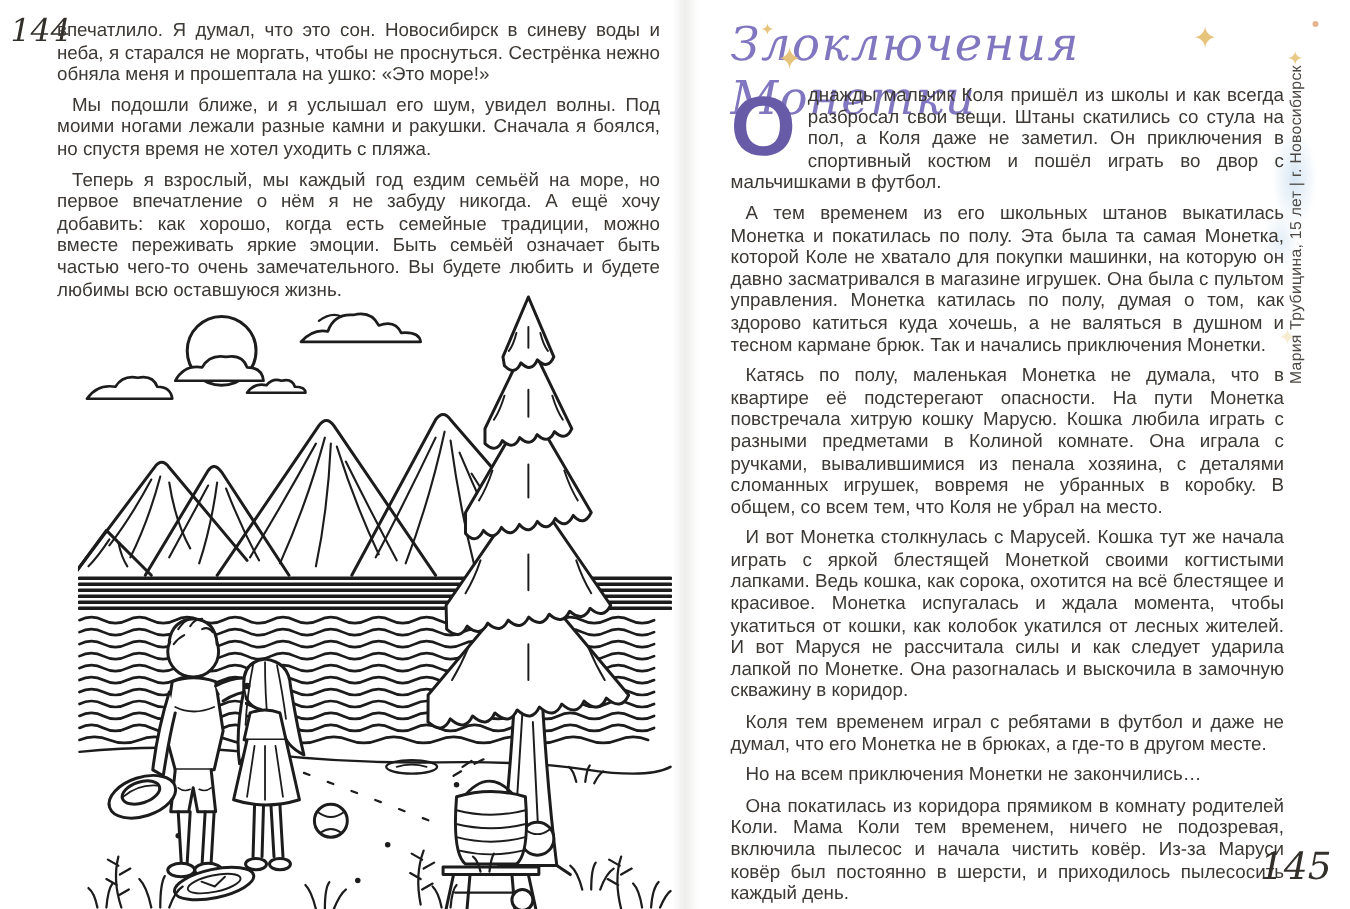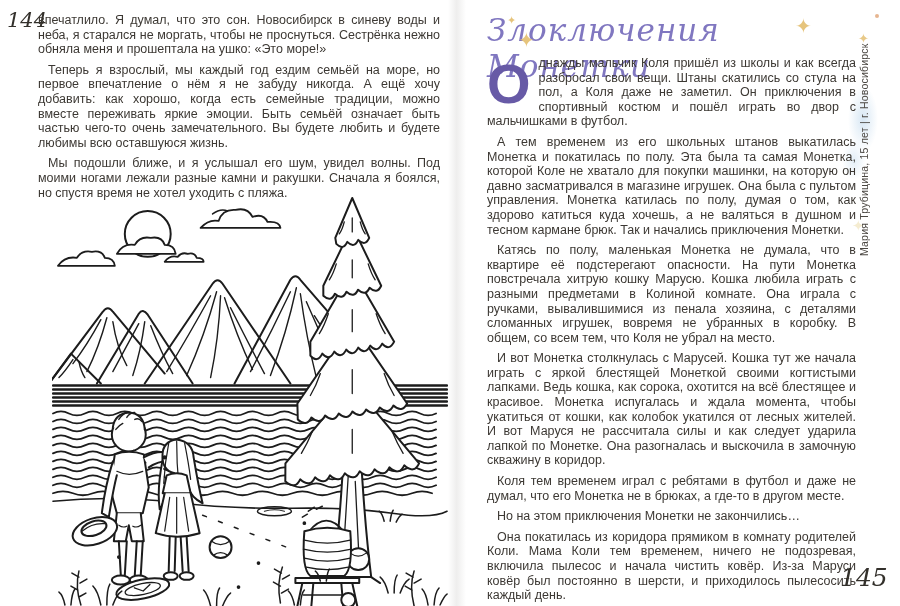--- a/index.html
+++ b/index.html
@@ -53,22 +53,22 @@
 </style>
 </head>
 <body>
 
 <div class="stage">
 
   <div class="pagenum left-num">144</div>
 
   <div class="textcol left-text">
     <p class="no-indent">впечатлило. Я думал, что это сон. Новосибирск в синеву воды и неба, я старался не моргать, чтобы не проснуться. Сестрёнка нежно обняла меня и прошептала на ушко: «Это море!»</p>
+    <p>Мы подошли ближе, и я услышал его шум, увидел волны. Под моими ногами лежали разные камни и ракушки. Сначала я боялся, но спустя время не хотел уходить с пляжа.</p>
     <p>Теперь я взрослый, мы каждый год ездим семьёй на море, но первое впечатление о нём я не забуду никогда. А ещё хочу добавить: как хорошо, когда есть семейные традиции, можно вместе переживать яркие эмоции. Быть семьёй означает быть частью чего-то очень замечательного. Вы будете любить и будете любимы всю оставшуюся жизнь.</p>
-    <p>Мы подошли ближе, и я услышал его шум, увидел волны. Под моими ногами лежали разные камни и ракушки. Сначала я боялся, но спустя время не хотел уходить с пляжа.</p>
   </div>
 
   <div class="illustration">
     <svg viewBox="0 0 395 415" xmlns="http://www.w3.org/2000/svg" fill="none" stroke="#1c1c1c" stroke-width="2" stroke-linecap="round" stroke-linejoin="round">
 
       <g>
         <circle cx="95" cy="42" r="23"></circle>
       </g>
       <g stroke-width="1.8">
         <path d="M64,62 q6,-11 18,-9 q5,-9 16,-7 q11,-2 14,7 q10,0 11,9 L64,62 Z" fill="#fff"></path>
@@ -250,21 +250,21 @@
   <span class="sparkle sp4">✦</span>
   <span class="sparkle sp5">✦</span>
   <div class="dot-orange"></div>
 
   <div class="textcol right-text">
     <p class="no-indent"><span class="dropcap">О</span><span>днажды мальчик Коля пришёл из школы и как всегда разбросал свои вещи. Штаны скатились со стула на пол, а Коля даже не заметил. Он приключения в спортивный костюм и пошёл играть во двор с мальчишками в футбол.</span></p>
     <p>А тем временем из его школьных штанов выкатилась Монетка и покатилась по полу. Эта была та самая Монетка, которой Коле не хватало для покупки машинки, на которую он давно засматривался в магазине игрушек. Она была с пультом управления. Монетка катилась по полу, думая о том, как здорово катиться куда хочешь, а не валяться в душном и тесном кармане брюк. Так и начались приключения Монетки.</p>
     <p>Катясь по полу, маленькая Монетка не думала, что в квартире её подстерегают опасности. На пути Монетка повстречала хитрую кошку Марусю. Кошка любила играть с разными предметами в Колиной комнате. Она играла с ручками, вывалившимися из пенала хозяина, с деталями сломанных игрушек, вовремя не убранных в коробку. В общем, со всем тем, что Коля не убрал на место.</p>
     <p>И вот Монетка столкнулась с Марусей. Кошка тут же начала играть с яркой блестящей Монеткой своими когтистыми лапками. Ведь кошка, как сорока, охотится на всё блестящее и красивое. Монетка испугалась и ждала момента, чтобы укатиться от кошки, как колобок укатился от лесных жителей. И вот Маруся не рассчитала силы и как следует ударила лапкой по Монетке. Она разогналась и выскочила в замочную скважину в коридор.</p>
     <p>Коля тем временем играл с ребятами в футбол и даже не думал, что его Монетка не в брюках, а где-то в другом месте.</p>
-    <p>Но на этом приключения Монетки не закончились…</p>
+    <p>Но на всем приключения Монетки не закончились…</p>
     <p>Она покатилась из коридора прямиком в комнату родителей Коли. Мама Коли тем временем, ничего не подозревая, включила пылесос и начала чистить ковёр. Из-за Маруси ковёр был постоянно в шерсти, и приходилось пылесосить каждый день.</p>
 
   </div>
 
   <div class="author-line">Мария Трубицина, 15 лет | г. Новосибирск</div>
 
   <div class="pagenum right-num">145</div>
 </div>
 
 </body></html>

